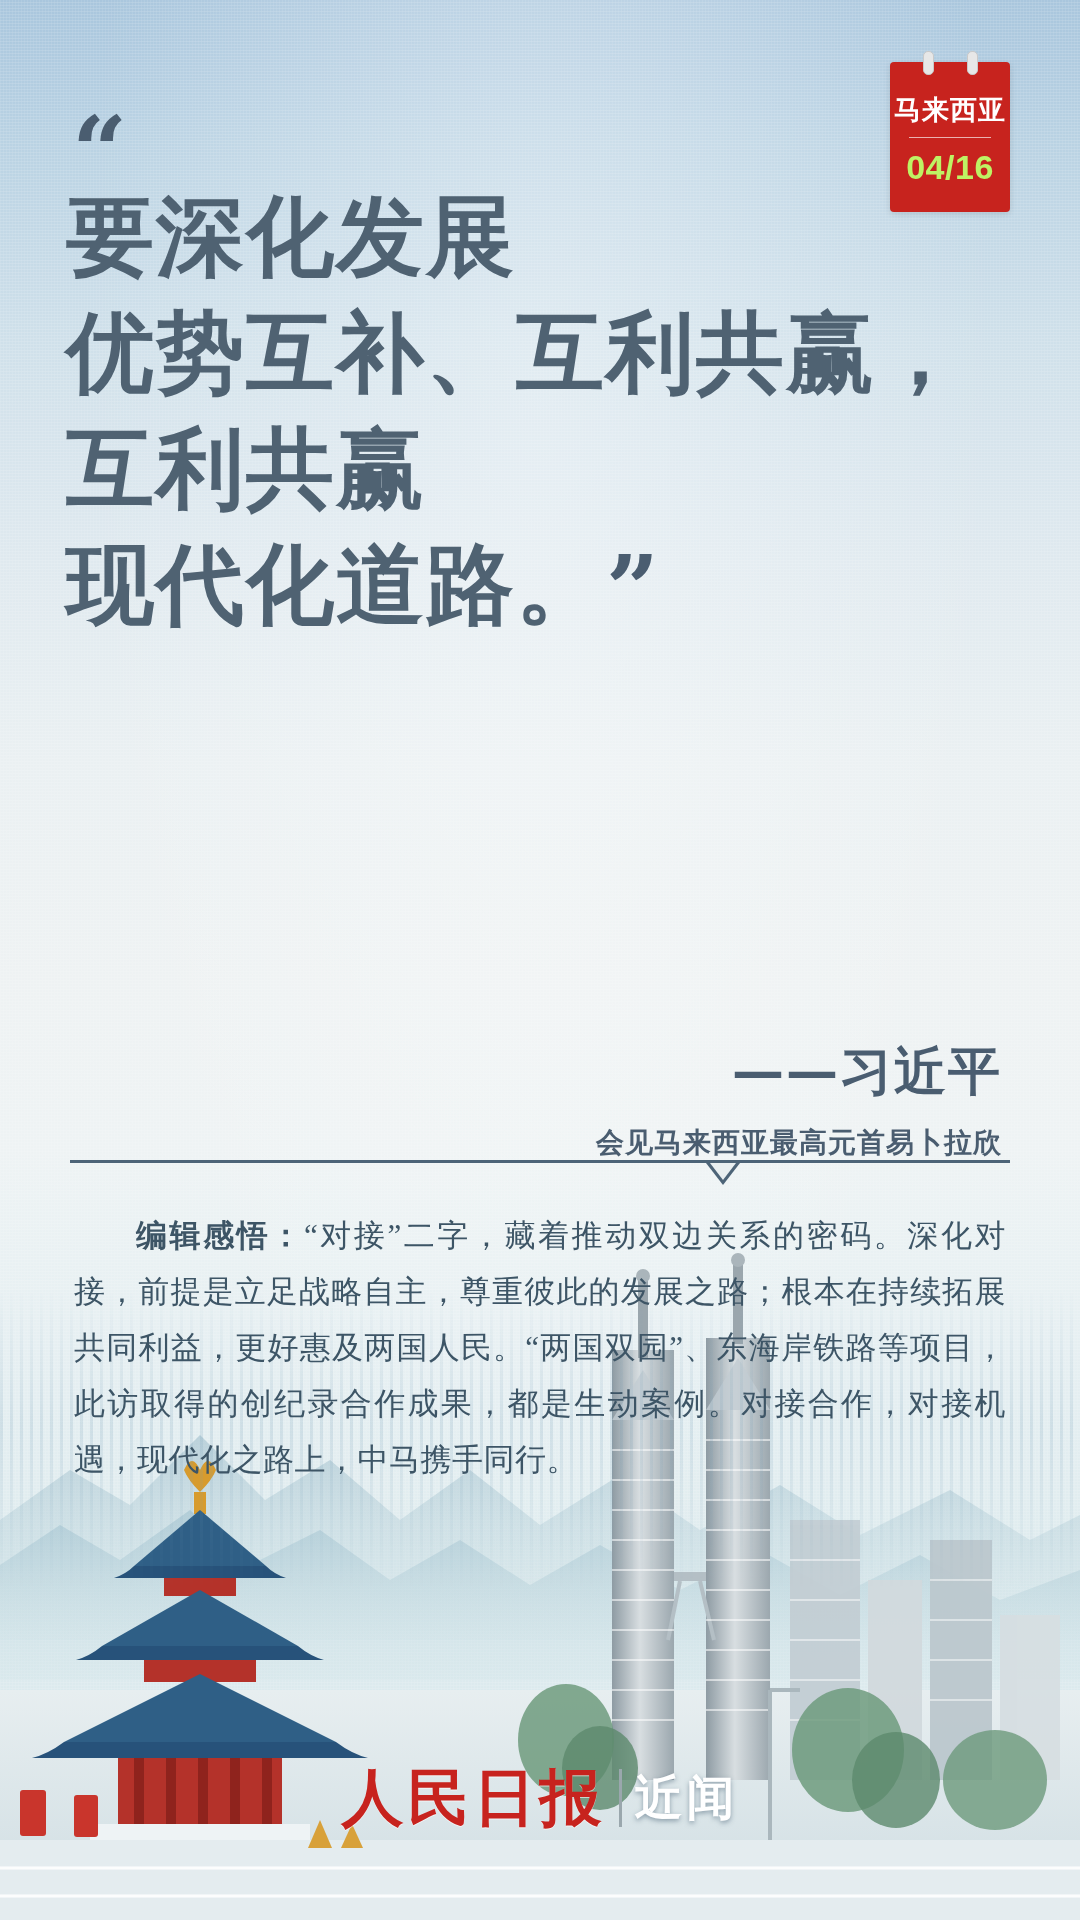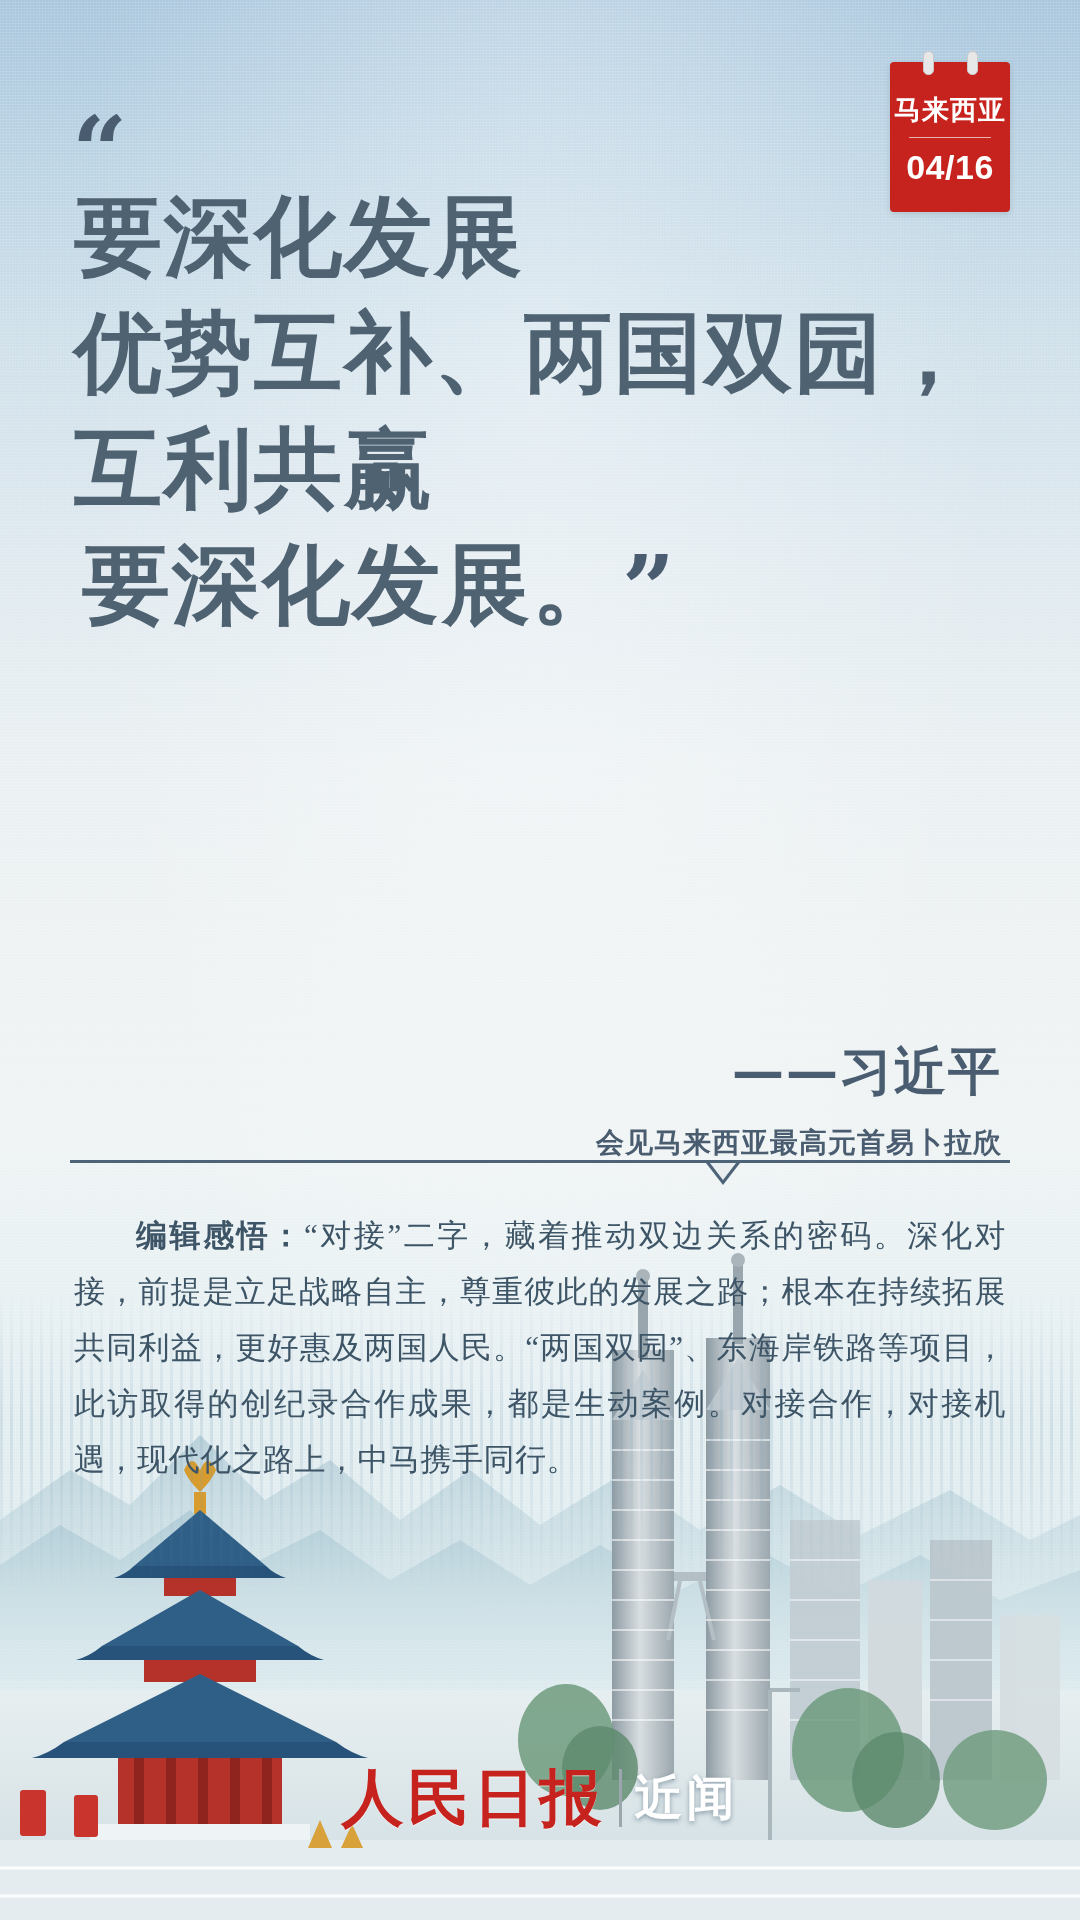--- a/index.html
+++ b/index.html
@@ -90,21 +90,21 @@
     margin-top: 6px;
     font-family: "DejaVu Sans", "Liberation Sans", sans-serif;
   }
   .cal-rule {
     width: 82px;
     height: 1px;
     background: rgba(255,255,255,0.65);
     margin: 14px 0 12px 0;
   }
   .cal-date {
-    color: #ffffff;
+    color: #bef264;
     font-size: 34px;
     font-weight: 600;
     line-height: 1;
     letter-spacing: 0.5px;
   }
 
   
   .quote-open {
     position: absolute;
     left: 72px;
@@ -125,21 +125,20 @@
     z-index: 5;
   }
   .quote-line {
     font-family: "DejaVu Serif", "Liberation Serif", serif;
     font-weight: bold;
     font-size: 88px;
     line-height: 116px;
     color: #4f6272;
     letter-spacing: 2px;
     white-space: nowrap;
-    margin-left: 8px;
   }
   .quote-line.last {
     display: inline-block;
   }
   .quote-close {
     display: inline-block;
     font-family: "DejaVu Serif", "Liberation Serif", serif;
     font-weight: bold;
     font-size: 92px;
     color: #4a5d70;
@@ -460,24 +459,24 @@
     </div>
     <div class="cal-country">马来西亚</div>
     <div class="cal-rule"></div>
     <div class="cal-date">04/16</div>
   </div>
 
   <div class="quote-open">“</div>
 
   <div class="quote-block">
     <div class="quote-line">要深化发展</div>
-    <div class="quote-line">优势互补、两国双园，</div>
+    <div class="quote-line">优势互补、互利共赢，</div>
     <div class="quote-line">互利共赢</div>
     <div class="quote-line last-row">
-      <span class="quote-line last">要深化发展。</span><span class="quote-close">”</span>
+      <span class="quote-line last">现代化道路。</span><span class="quote-close">”</span>
     </div>
   </div>
 
   <div class="attribution">
     <div class="attr-name">——习近平</div>
     <div class="attr-event">会见马来西亚最高元首易卜拉欣</div>
   </div>
 
   <div class="divider">
     <div class="notch"></div>

